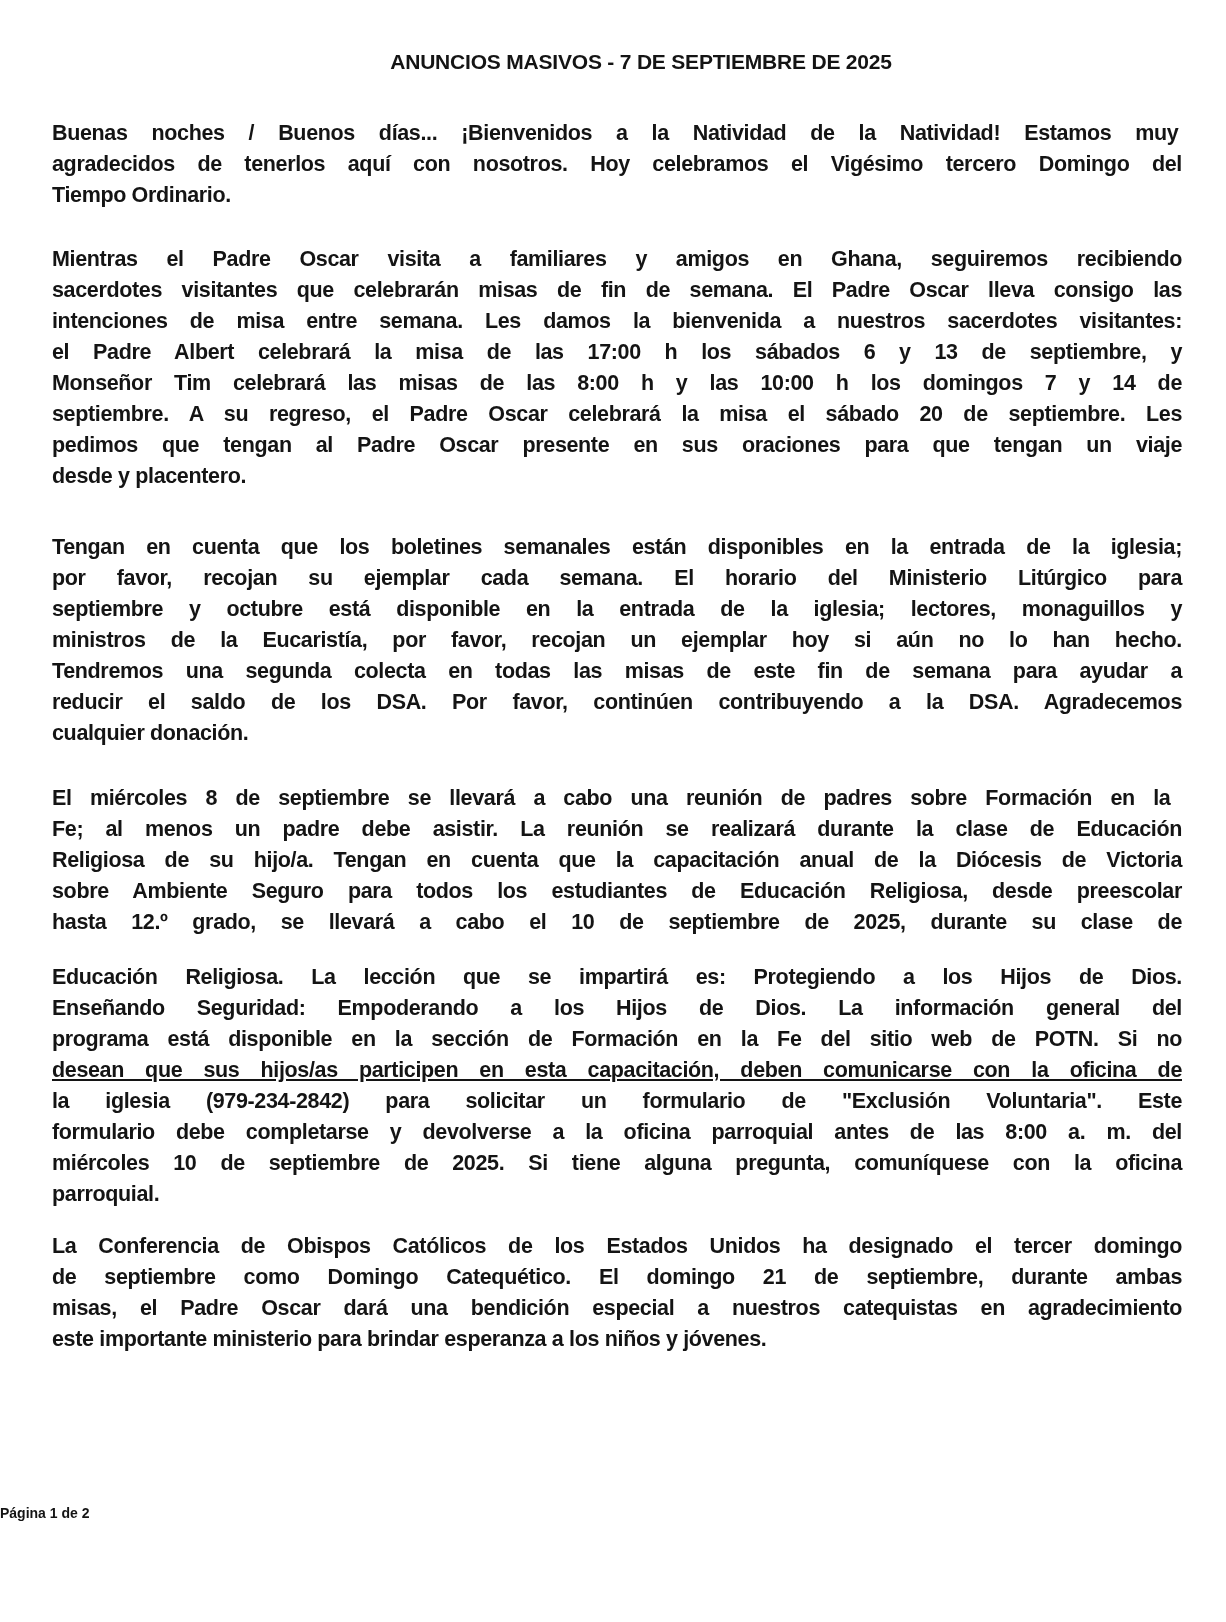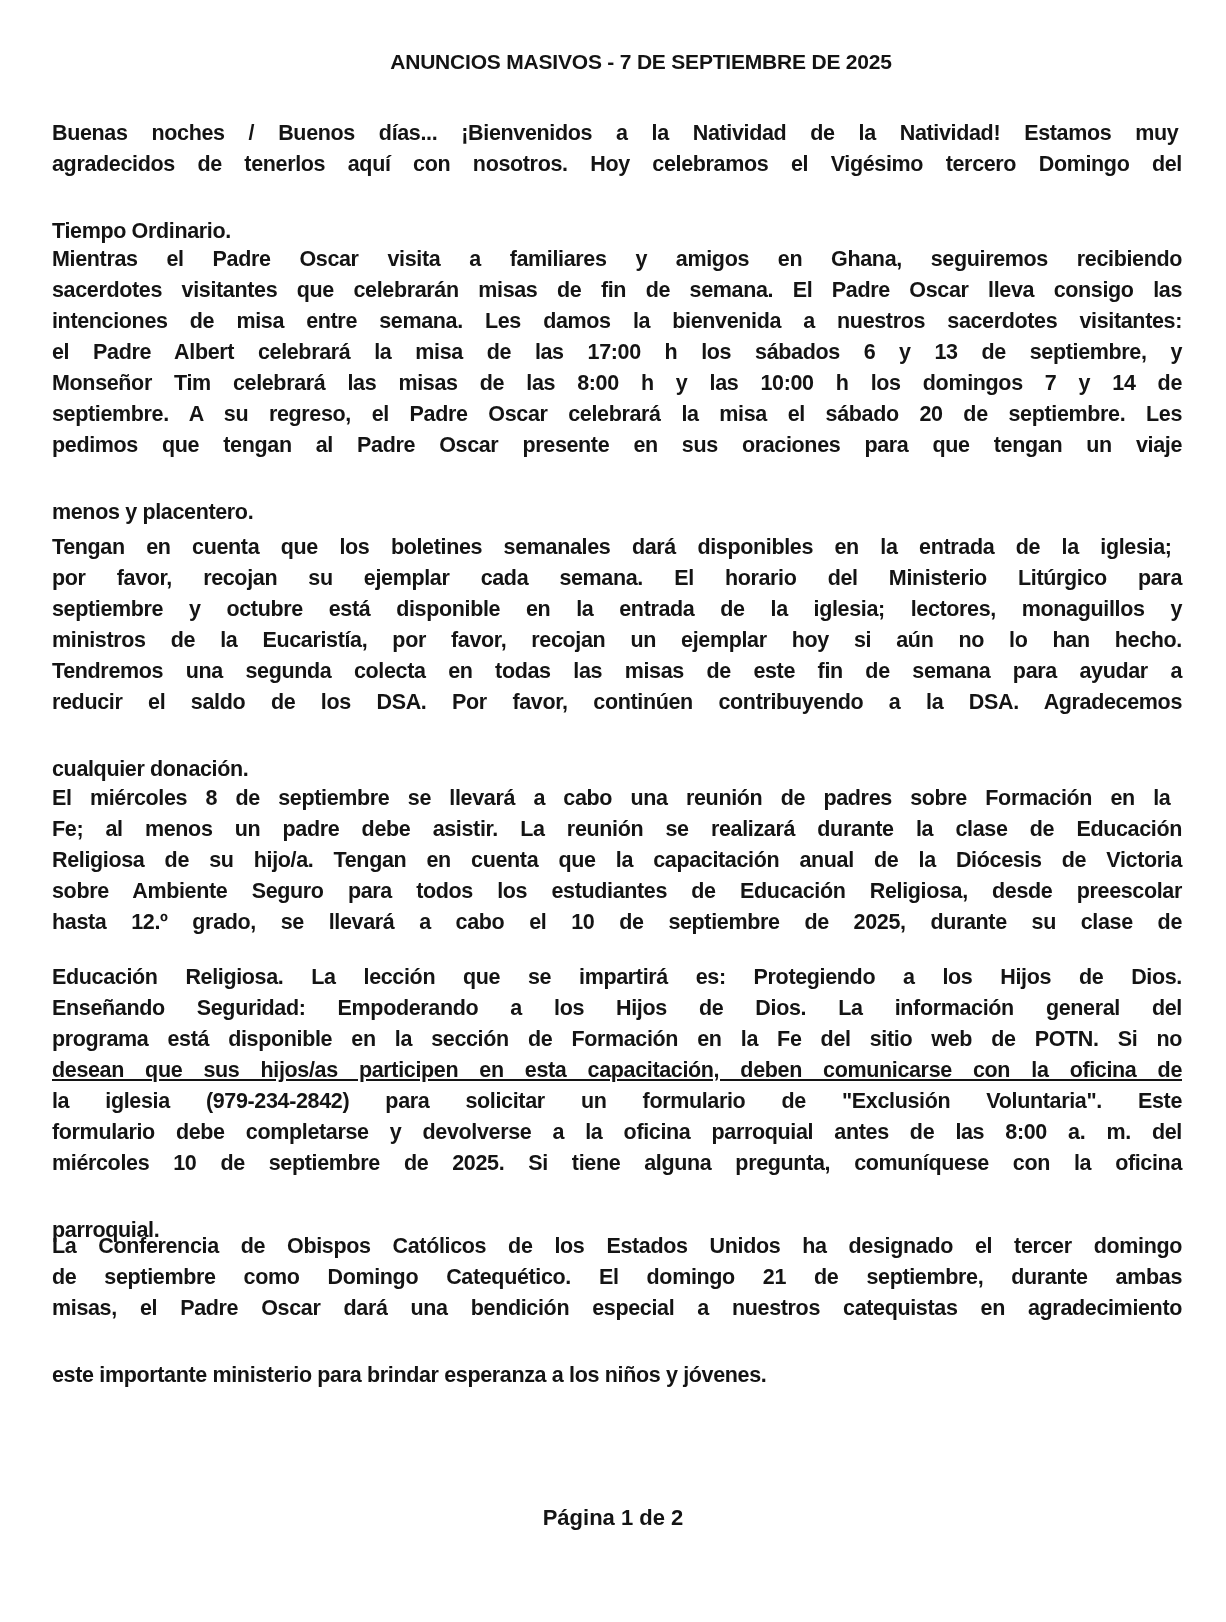--- a/index.html
+++ b/index.html
@@ -51,35 +51,34 @@
       font-weight: bold;
       font-size: 21.5px;
       letter-spacing: -0.35px;
       white-space: nowrap;
       text-align: justify;
       text-align-last: justify;
       overflow: visible;
     }
     .line.last {
       text-align-last: left;
-      margin-top: 36px;
     }
     #p0 { top: 118px; }
     #p1 { top: 244px; }
     #p2 { top: 532px; }
     #p3 { top: 783px; }
     #p4 { top: 1231px; }
     .footer {
       position: absolute;
       top: 1505px;
       left: 0;
       width: 1226px;
-      text-align: center;
+      text-align: left;
       font-weight: bold;
-      font-size: 22px;
+      font-size: 14px;
       margin: 0;
     }
   </style>
 </head>
 <body>
 
 <div class="page">
   <h1 class="title">ANUNCIOS MASIVOS - 7 DE SEPTIEMBRE DE 2025</h1>
 
   <div class="content">
@@ -89,24 +88,24 @@
         <span class="line last" style="display: block; width: 1130px; text-align: left; text-align-last: left;">Tiempo Ordinario.</span>
       </p>
     <p class="para" id="p1">
         <span class="line" style="display: block; width: 1130px; word-spacing: 23.2266px; text-align: left; text-align-last: left;">Mientras el Padre Oscar visita a familiares y amigos en Ghana, seguiremos recibiendo</span>
         <span class="line" style="display: block; width: 1130px; word-spacing: 13.8996px; text-align: left; text-align-last: left;">sacerdotes visitantes que celebrarán misas de fin de semana. El Padre Oscar lleva consigo las</span>
         <span class="line" style="display: block; width: 1130px; word-spacing: 16.5625px; text-align: left; text-align-last: left;">intenciones de misa entre semana. Les damos la bienvenida a nuestros sacerdotes visitantes:</span>
         <span class="line" style="display: block; width: 1130px; word-spacing: 18.1958px; text-align: left; text-align-last: left;">el Padre Albert celebrará la misa de las 17:00 h los sábados 6 y 13 de septiembre, y</span>
         <span class="line" style="display: block; width: 1130px; word-spacing: 16.4818px; text-align: left; text-align-last: left;">Monseñor Tim celebrará las misas de las 8:00 h y las 10:00 h los domingos 7 y 14 de</span>
         <span class="line" style="display: block; width: 1130px; word-spacing: 15.0792px; text-align: left; text-align-last: left;">septiembre. A su regreso, el Padre Oscar celebrará la misa el sábado 20 de septiembre. Les</span>
         <span class="line" style="display: block; width: 1130px; word-spacing: 18.4632px; text-align: left; text-align-last: left;">pedimos que tengan al Padre Oscar presente en sus oraciones para que tengan un viaje</span>
-        <span class="line last" style="display: block; width: 1130px; text-align: left; text-align-last: left;">menos y placentero.</span>
+        <span class="line last" style="display: block; width: 1130px; text-align: left; text-align-last: left;">desde y placentero.</span>
       </p>
     <p class="para" id="p2">
-        <span class="line" style="display: block; width: 1130px; word-spacing: 15.8527px; text-align: left; text-align-last: left;">Tengan en cuenta que los boletines semanales dará disponibles en la entrada de la iglesia;</span>
+        <span class="line" style="display: block; width: 1130px; word-spacing: 15.8527px; text-align: left; text-align-last: left;">Tengan en cuenta que los boletines semanales están disponibles en la entrada de la iglesia;</span>
         <span class="line" style="display: block; width: 1130px; word-spacing: 25.5247px; text-align: left; text-align-last: left;">por favor, recojan su ejemplar cada semana. El horario del Ministerio Litúrgico para</span>
         <span class="line" style="display: block; width: 1130px; word-spacing: 20.2031px; text-align: left; text-align-last: left;">septiembre y octubre está disponible en la entrada de la iglesia; lectores, monaguillos y</span>
         <span class="line" style="display: block; width: 1130px; word-spacing: 19.4344px; text-align: left; text-align-last: left;">ministros de la Eucaristía, por favor, recojan un ejemplar hoy si aún no lo han hecho.</span>
         <span class="line" style="display: block; width: 1130px; word-spacing: 16.9375px; text-align: left; text-align-last: left;">Tendremos una segunda colecta en todas las misas de este fin de semana para ayudar a</span>
         <span class="line" style="display: block; width: 1130px; word-spacing: 19.9784px; text-align: left; text-align-last: left;">reducir el saldo de los DSA. Por favor, continúen contribuyendo a la DSA. Agradecemos</span>
         <span class="line last" style="display: block; width: 1130px; text-align: left; text-align-last: left;">cualquier donación.</span>
       </p>
     <p class="para" id="p3">
         <span class="line" style="display: block; width: 1130px; word-spacing: 12.7207px; text-align: left; text-align-last: left;">El miércoles 8 de septiembre se llevará a cabo una reunión de padres sobre Formación en la</span>
         <span class="line" style="display: block; width: 1130px; word-spacing: 16.6302px; text-align: left; text-align-last: left;">Fe; al menos un padre debe asistir. La reunión se realizará durante la clase de Educación</span>

